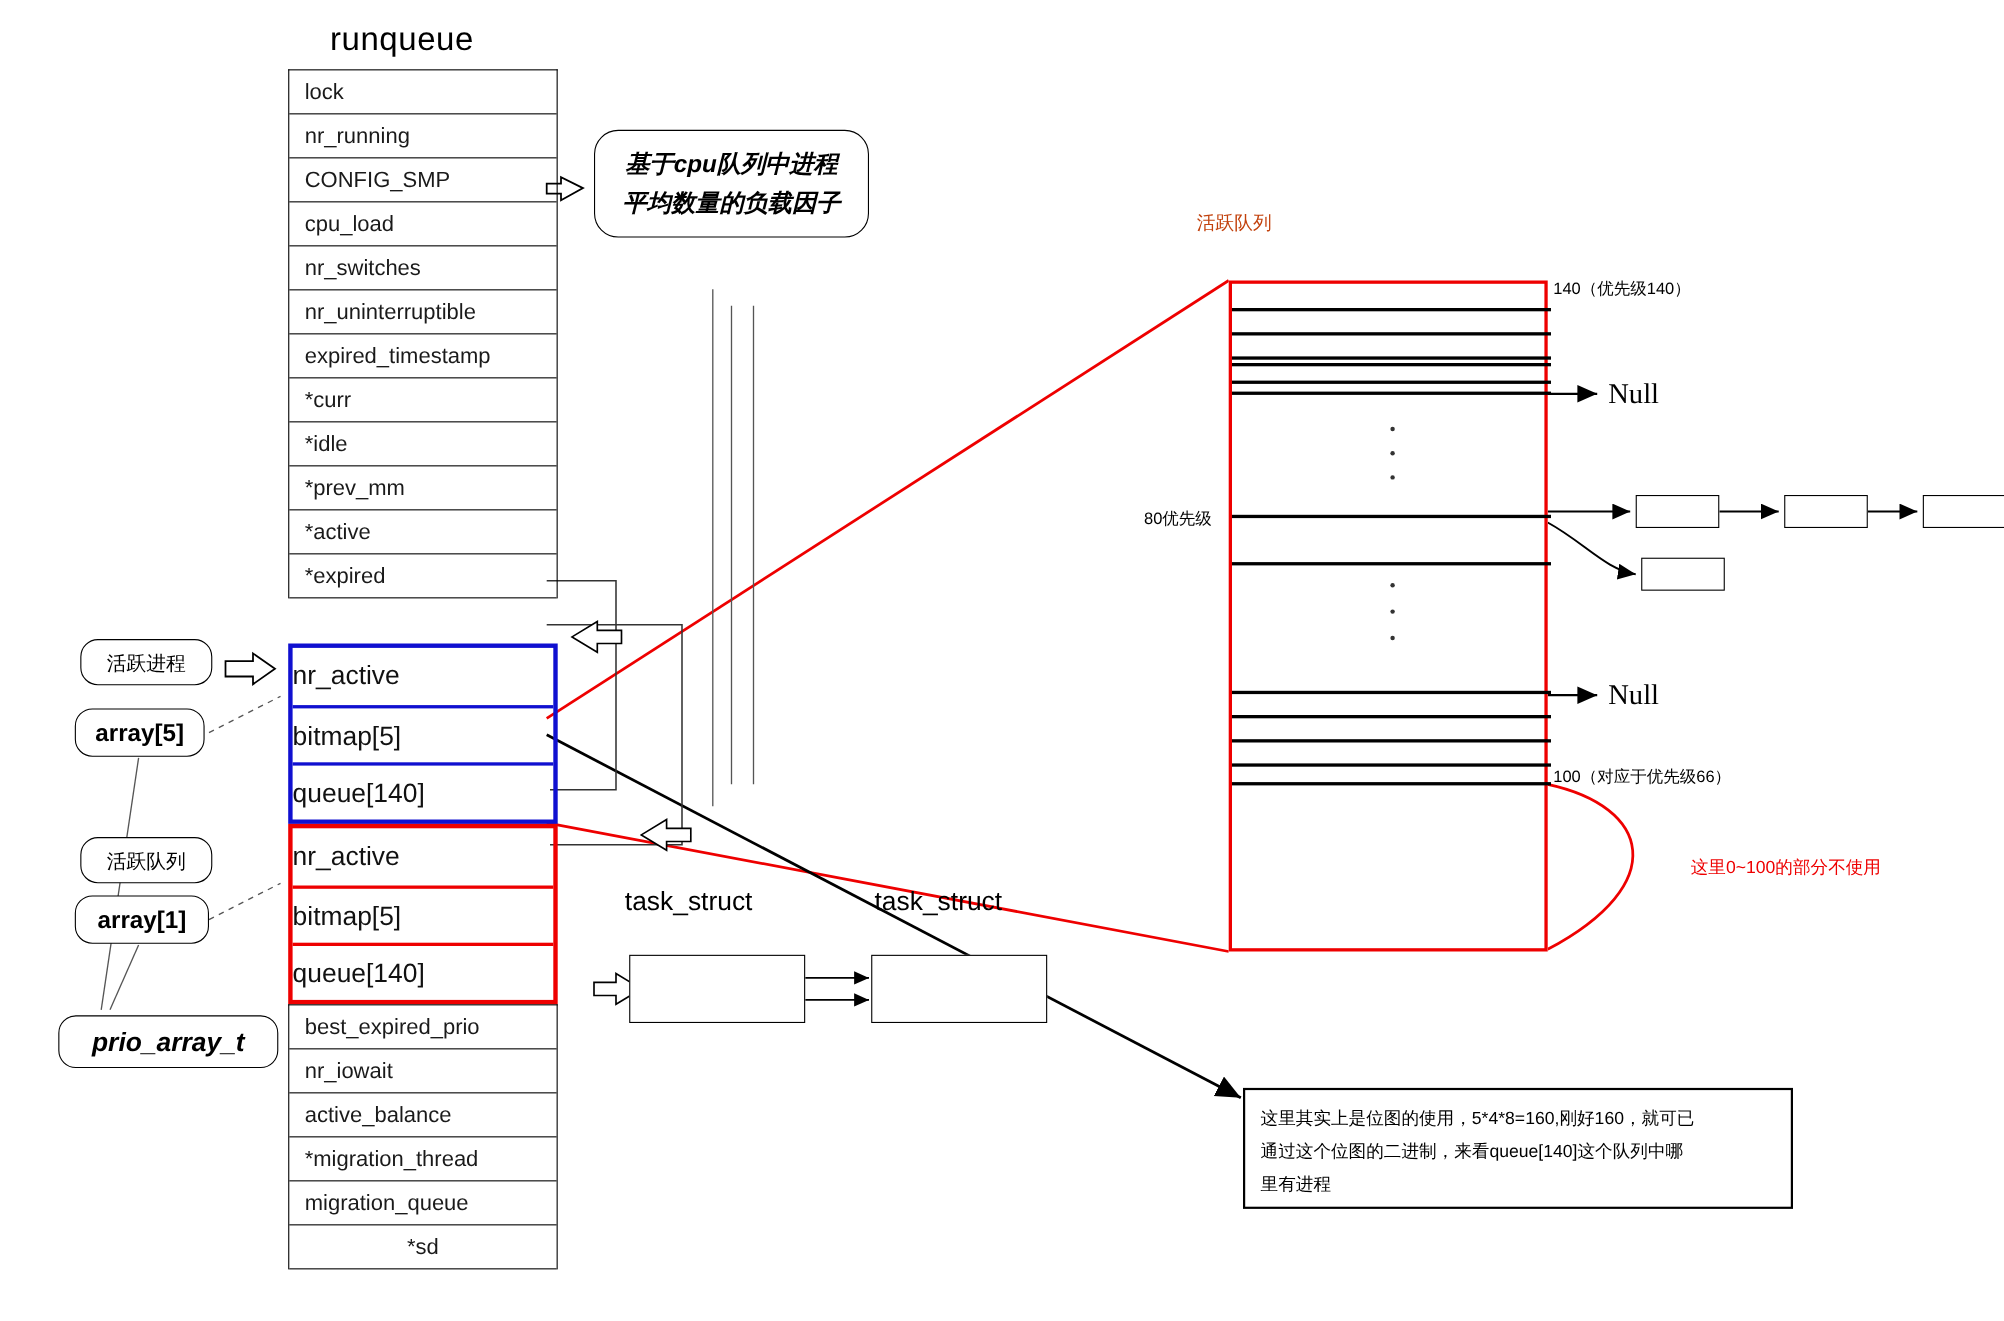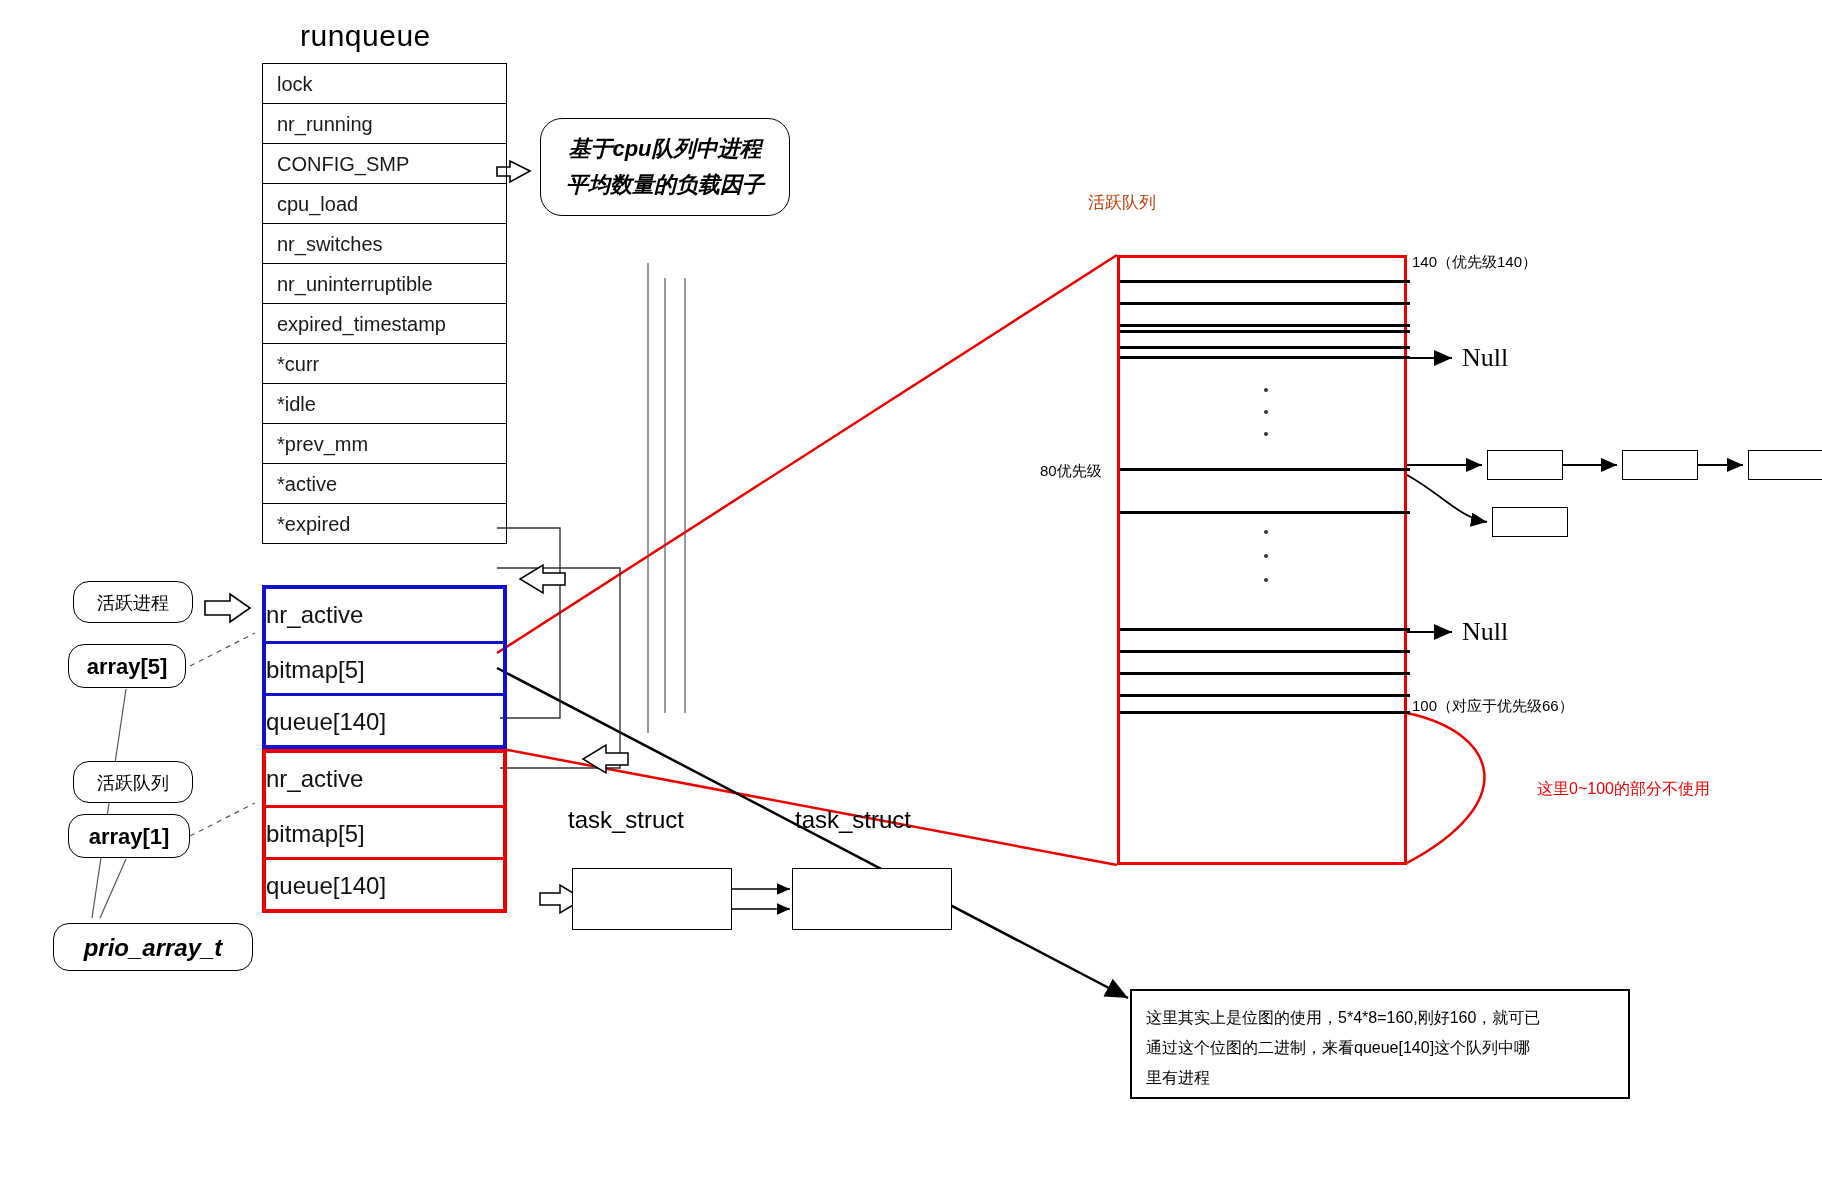--- a/index.html
+++ b/index.html
@@ -330,20 +330,28 @@
     <div class="prio-row">bitmap[5]</div>
     <div class="prio-row">queue[140]</div>
   </div>
 
   <div class="prio-box" id="prio-expired">
     <div class="prio-row">nr_active</div>
     <div class="prio-row">bitmap[5]</div>
     <div class="prio-row">queue[140]</div>
   </div>
 
+  <div id="rq-table-tail" style="position:absolute;left:262px;top:900px;width:245px;border:1px solid #000;border-bottom:none;box-sizing:border-box;">
+    <div class="rq-row">best_expired_prio</div>
+    <div class="rq-row">nr_iowait</div>
+    <div class="rq-row">active_balance</div>
+    <div class="rq-row">*migration_thread</div>
+    <div class="rq-row">migration_queue</div>
+    <div class="rq-row center">*sd</div>
+  </div>
 
   <div class="bubble" id="bubble-load">
     <div>基于cpu队列中进程</div>
     <div>平均数量的负载因子</div>
   </div>
   <div class="bubble" id="bubble-active-proc">活跃进程</div>
   <div class="bubble" id="bubble-expired-proc">活跃队列</div>
   <div class="bubble" id="bubble-array0">array[5]</div>
   <div class="bubble" id="bubble-array1">array[1]</div>
   <div class="bubble" id="bubble-prio-array-t">prio_array_t</div>

